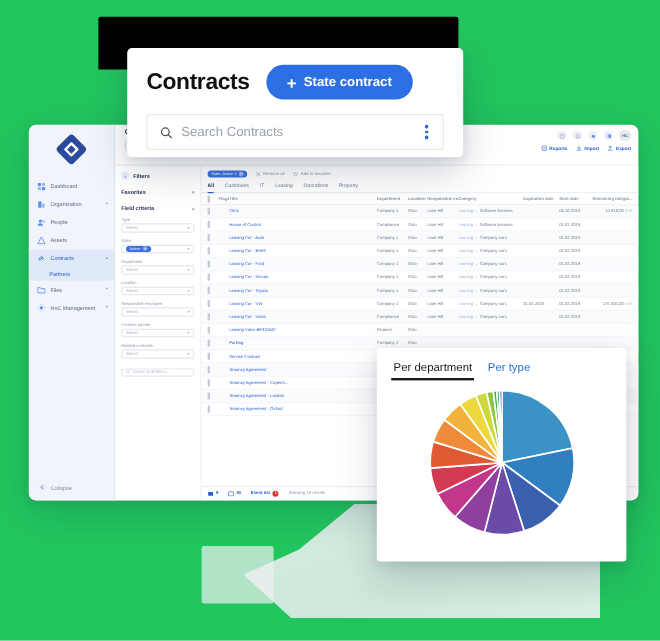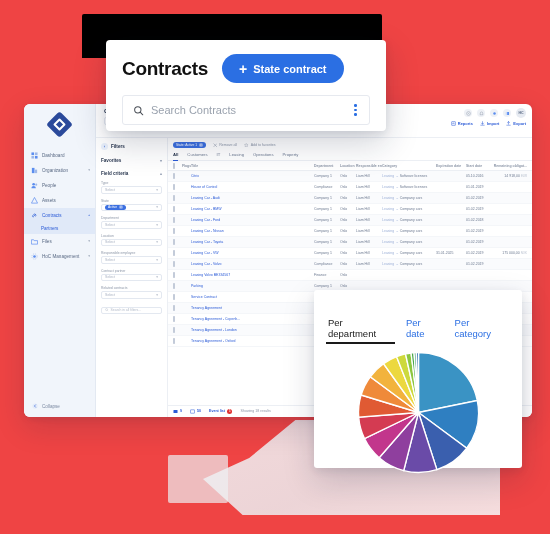--- a/index.html
+++ b/index.html
@@ -2,21 +2,21 @@
 <html><head>
 <meta charset="utf-8">
 <style>
   * { box-sizing: border-box; margin: 0; padding: 0; }
   html, body {
     width: 550px; height: 534px;
     background: #ffffff;
     font-family: "Liberation Sans", sans-serif;
     overflow: hidden;
   }
-  #stage { position: relative; width: 550px; height: 534px; background:#ef4444; }
+  #stage { position: relative; width: 550px; height: 534px; background:#22c55e; }
 
   
   .bg-dark {
     position:absolute; left:82px; top:14px; width:300px; height:44px;
     background:#000; border-radius:2px 2px 0 0;
   }
   .bg-grey-shape {
     position:absolute; left:170px; top:420px; width:330px; height:95px;
     background:linear-gradient(160deg,#f3f4f6 0%, #eceef1 60%, #f7f8f9 100%);
     clip-path: polygon(38% 0%, 100% 0%, 100% 100%, 22% 100%, 10% 62%, 24% 40%);
@@ -152,21 +152,21 @@
 
   
   .chart-card{
     position:absolute; left:314px; top:290px; width:208px; height:178px;
     background:#fff; border-radius:3px;
     box-shadow:0 12px 32px rgba(20,30,60,.18), 0 3px 8px rgba(20,30,60,.09);
     padding:11px 14px;
   }
   .ch-tabs{ display:flex; gap:13px; align-items:flex-end; }
   .ch-tab{ font-size:9.5px; color:#2b6fe3; padding-bottom:5px; position:relative; cursor:pointer;}
-  .ch-tab.active{ color:#1a1a1a;margin-top:16px; }
+  .ch-tab.active{ color:#1a1a1a; }
   .ch-tab.active:after{ content:""; position:absolute; left:-2px; right:-2px; bottom:0;
                         height:1.6px; background:#1a1a1a; }
   .pie-wrap{ display:flex; justify-content:center; align-items:center; margin-top:6px; }
   .pie{ width:125px; height:125px; }
 </style>
 </head>
 <body>
 <div id="stage">
 
 <div class="bg-dark"></div>
@@ -657,22 +657,21 @@
           <i></i>
           <i></i>
           <i></i>
         </span>
   </div>
 </div>
 
 <div class="chart-card">
   <div class="ch-tabs">
     <span class="ch-tab active">Per department</span>
-    <span class="ch-tab">Per date</span>
-    <span class="ch-tab">Per category</span>
+    <span class="ch-tab">Per type</span>
   </div>
   <div class="pie-wrap">
     <svg class="pie" viewBox="0 0 100 100" id="pie">
           <path d="M50,50 L50,2 A48,48 0 0 1 97.02227877195592,40.361260502925525 Z" fill="#3a93c4" stroke="#ffffff" stroke-width="1.1"></path>
           <path d="M50,50 L97.02227877195592,40.361260502925525 A48,48 0 0 1 88.56785382265642,78.57482548527997 Z" fill="#2f7fc1" stroke="#ffffff" stroke-width="1.1"></path>
           <path d="M50,50 L88.56785382265642,78.57482548527997 A48,48 0 0 1 64.69074822021858,95.69662916157104 Z" fill="#3a5fae" stroke="#ffffff" stroke-width="1.1"></path>
           <path d="M50,50 L64.69074822021858,95.69662916157104 A48,48 0 0 1 38.17861247206392,96.52155196158397 Z" fill="#6a4ba8" stroke="#ffffff" stroke-width="1.1"></path>
           <path d="M50,50 L38.17861247206392,96.52155196158397 A48,48 0 0 1 18.515427118402883,86.23150107935633 Z" fill="#8f3f9e" stroke="#ffffff" stroke-width="1.1"></path>
           <path d="M50,50 L18.515427118402883,86.23150107935633 A48,48 0 0 1 6.7998727007105515,70.9224520868178 Z" fill="#c2368c" stroke="#ffffff" stroke-width="1.1"></path>
           <path d="M50,50 L6.7998727007105515,70.9224520868178 A48,48 0 0 1 2.145053896369795,53.72882466987228 Z" fill="#d43b52" stroke="#ffffff" stroke-width="1.1"></path>

